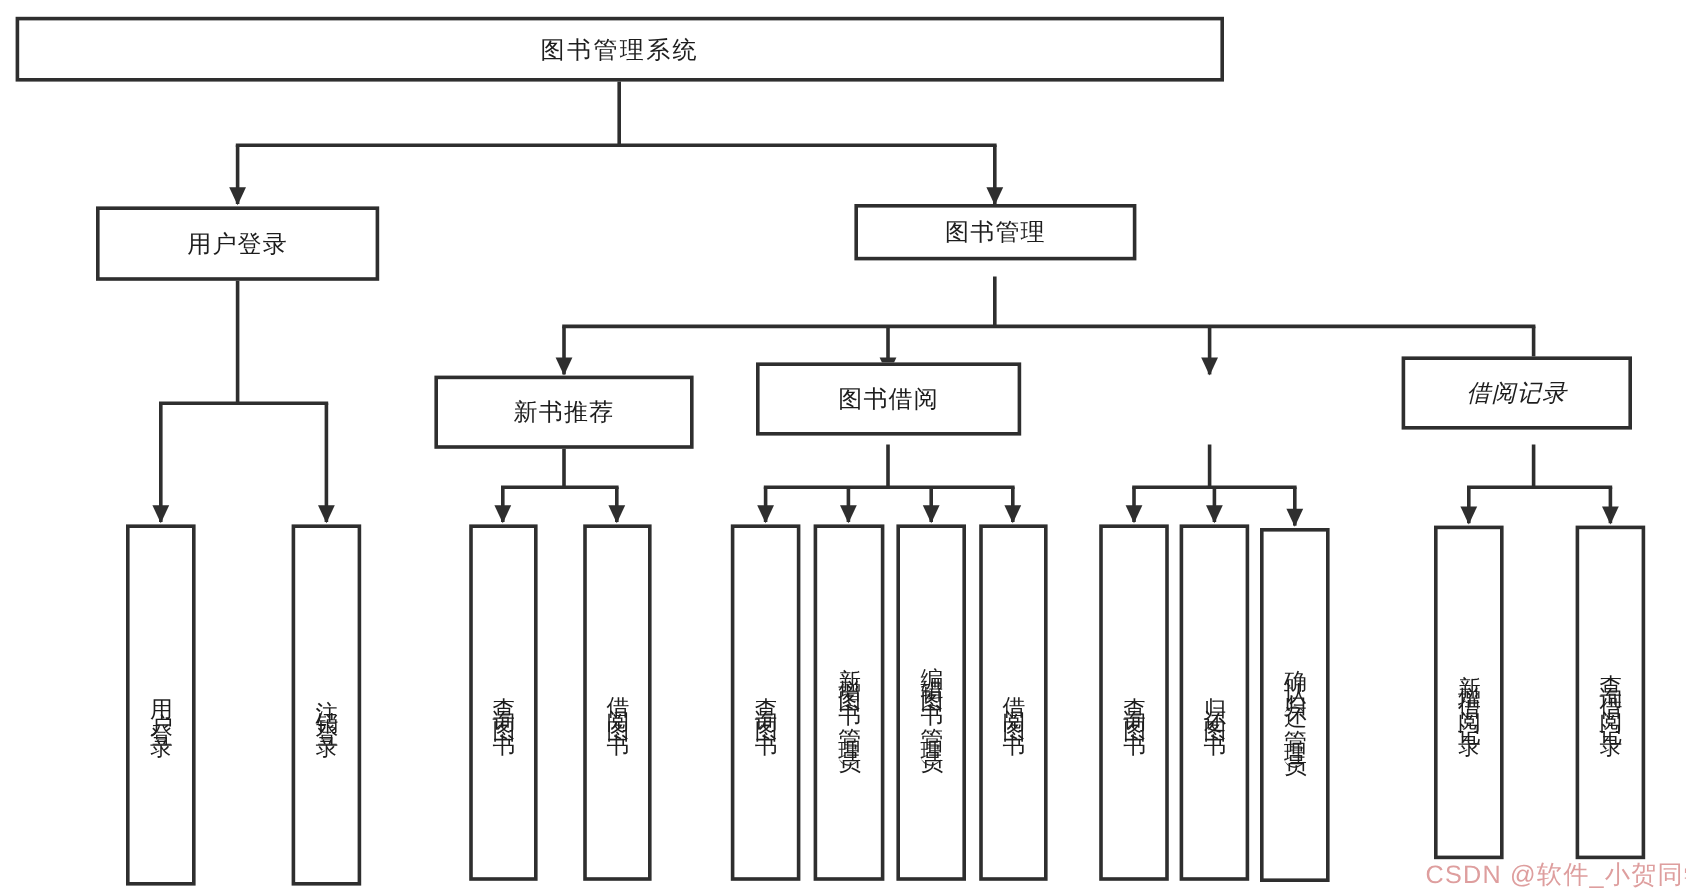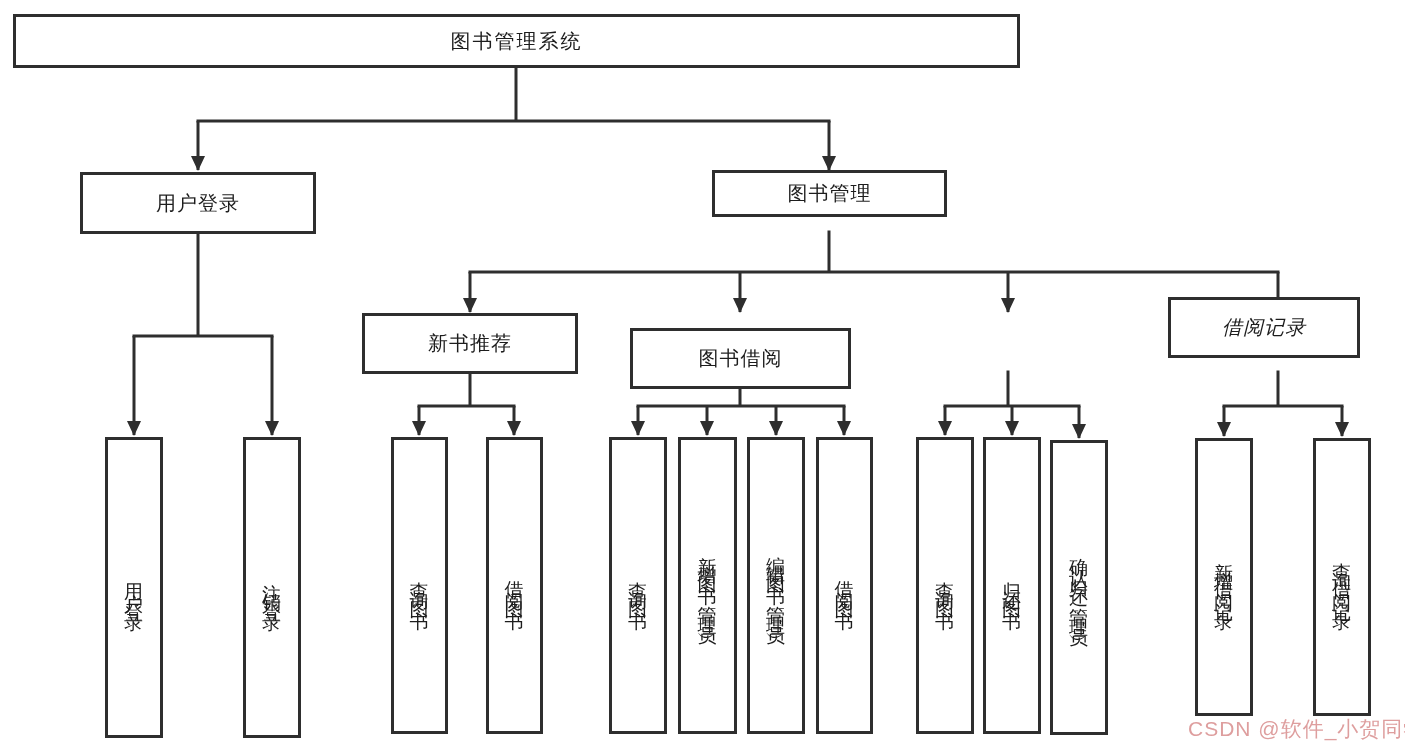--- a/index.html
+++ b/index.html
@@ -131,21 +131,21 @@
   <div class="hnode" style="left:80px; top:172px; width:236px; height:62px;">
     <span>用户登录</span>
   </div>
   <div class="hnode" style="left:712px; top:170px; width:235px; height:47px;">
     <span>图书管理</span>
   </div>
 
   <div class="hnode" style="left:362px; top:313px; width:216px; height:61px;">
     <span>新书推荐</span>
   </div>
-  <div class="hnode" style="left:630px; top:328px; width:221px; height:61px;">
+  <div class="hnode" style="left:630px; top:302px; width:221px; height:61px;">
     <span>图书借阅</span>
   </div>
   <div class="hnode" style="left:1168px; top:297px; width:192px; height:61px;font-style:italic;">
     <span>借阅记录</span>
   </div>
 
   <div class="vnode" style="left:105px; top:437px; width:58px; height:301px;">
     <span>用户登录</span>
   </div>
   <div class="vnode" style="left:243px; top:437px; width:58px; height:301px;">

